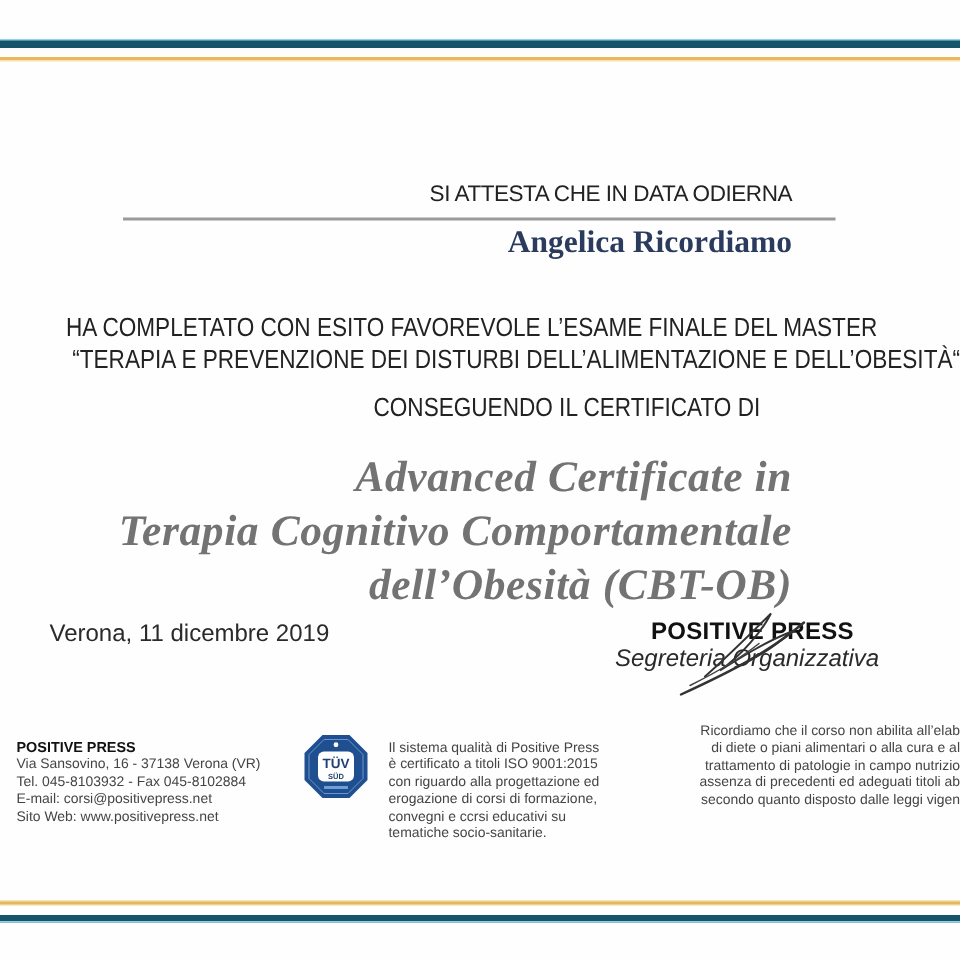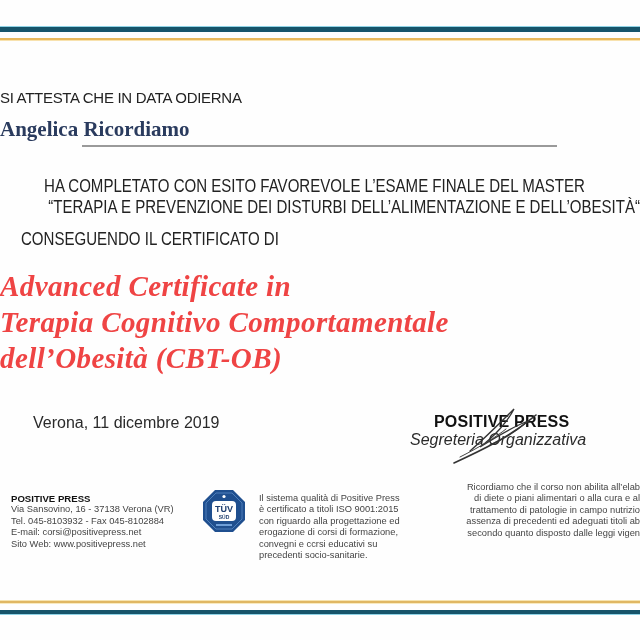--- a/index.html
+++ b/index.html
@@ -8,41 +8,41 @@
       background: #fefefe; color: #1e1e1e;
       font-family: "Liberation Sans", sans-serif;
     }
     .band { position: absolute; left: 0; width: 640px; }
     .teal-top { top: 26px; height: 5px; background: #17546a; border-top: 1px solid #8fd3e6; }
     .gold-top { top: 38px; height: 2px; background: #e8b85c; box-shadow: 0 1px 0 #f8e2ae; }
     .gold-bot { top: 601px; height: 2px; background: #e0b763; box-shadow: 0 -1px 0 #f6e4b0, 0 1px 0 #f8eac0; }
     .teal-bot { top: 610px; height: 4px; background: #17546a; border-bottom: 1px solid #8fd3e6; }
 
     .center-line {
-      position: absolute; left: 0; width: 528px; text-align: left; white-space: nowrap;
+      position: absolute; left: 0; width: 528px; text-align: right; white-space: nowrap; margin-top: 32px;
     }
     .caps {
       font-family: "Liberation Sans", sans-serif; font-weight: 400; color: #222;
     }
     #attesta { top: 89px; font-size: 15px; letter-spacing: -0.3px; }
     #name {
       top: 117px; font-family: "Liberation Serif", serif; font-weight: 700;
       font-size: 21px; color: #2a3b5e;
     }
     #name-rule {
       position: absolute; left: 82px; width: 475px; top: 145px; height: 2px; background: #9a9a9a;
     }
     .cond { display: inline-block; transform: scaleX(0.86); transform-origin: center; }
     #completed1 { top: 176px; font-size: 17.5px; }
     #completed2 { top: 197px; font-size: 17.5px; }
     #conseguendo { top: 229px; font-size: 17.5px; }
 
     .title {
       font-family: "Liberation Serif", serif; font-style: italic; font-weight: 700;
-      color: #ef4444; font-size: 29px; letter-spacing: 0.4px;
+      color: #737373; font-size: 29px; letter-spacing: 0.4px;
     }
     #t1 { top: 270px; }
     #t2 { top: 306px; }
     #t3 { top: 342px; }
 
     #date {
       position: absolute; left: 33px; top: 414px; font-size: 16px; color: #2a2a2a;
     }
     #sig-block { position: absolute; left: 410px; top: 413px; width: 230px; height: 60px; }
     #sig-org { position: absolute; left: 24px; top: 0; font-weight: 700; font-size: 16px; color: #111; letter-spacing: 0.2px; }
@@ -109,21 +109,21 @@
   <text x="22" y="30" text-anchor="middle" font-family="Liberation Sans, sans-serif" font-weight="700" font-size="5" fill="#1f3f70">SÜD</text>
   <rect x="14" y="35" width="16" height="2" fill="#6f9fd8"></rect>
 </svg>
 
 <div id="quality" class="footer-text">
   <div>Il sistema qualità di Positive Press</div>
   <div>è certificato a titoli ISO 9001:2015</div>
   <div>con riguardo alla progettazione  ed</div>
   <div>erogazione di corsi di formazione,</div>
   <div>convegni e ccrsi educativi su</div>
-  <div>precedenti socio-sanitarie.</div>
+  <div>tematiche socio-sanitarie.</div>
 </div>
 
 <div id="notice" class="footer-text">
   <div>Ricordiamo che il corso non abilita all’elab</div>
   <div>di diete o piani alimentari o alla cura e al</div>
   <div>trattamento di patologie in campo nutrizio</div>
   <div>assenza di precedenti ed adeguati titoli ab</div>
   <div>secondo quanto disposto dalle leggi vigen</div>
 </div>
 

